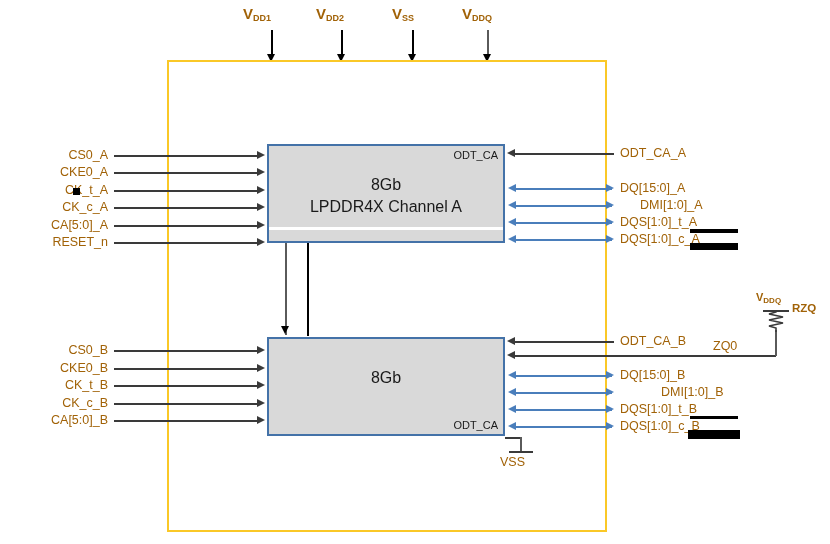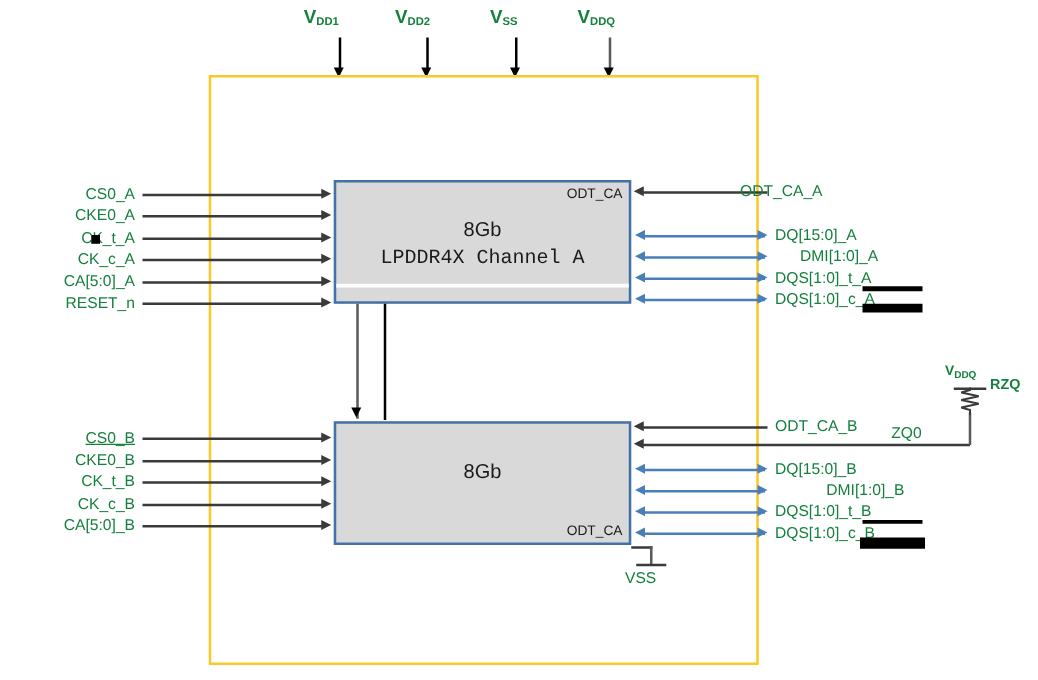--- a/index.html
+++ b/index.html
@@ -1,18 +1,18 @@
 <!DOCTYPE html>
 <html><head>
 <meta charset="utf-8">
 <style>
   html,body{margin:0;padding:0;background:#ffffff;}
   body{font-family:"Liberation Sans",sans-serif;}
   #root{position:relative;width:830px;height:544px;background:#fff;overflow:hidden;}
-  .lbl{position:absolute;white-space:nowrap;color:#15803d;font-size:12.5px;line-height:1;}
+  .lbl{position:absolute;white-space:nowrap;color:#a16207;font-size:12.5px;line-height:1;}
   .lbl.r{text-align:right;}
   .bold{font-weight:bold;}
   .sub{font-size:9px;font-weight:bold;vertical-align:baseline;position:relative;top:2px;}
   .pkg{position:absolute;border:2px solid #fac827;background:transparent;}
   .blk{position:absolute;background:#d9d9d9;border:2px solid #4472a8;box-sizing:border-box;}
   .blktxt{position:absolute;width:100%;text-align:center;font-size:16px;color:#1a1a1a;line-height:1.35;}
   .corner{position:absolute;font-size:11px;color:#1a1a1a;}
   .ln{position:absolute;background:#3a3a3a;height:1.6px;}
   .lnb{position:absolute;background:#4a7ebb;height:1.6px;}
   .vln{position:absolute;background:#000;width:1.6px;}
@@ -43,21 +43,21 @@
   <div class="ah down" style="left:337px;top:54px;"></div>
   <div class="vln" style="left:412px;top:30px;height:26px;"></div>
   <div class="ah down" style="left:408px;top:54px;"></div>
   <div class="vlnd" style="left:487px;top:30px;height:26px;"></div>
   <div class="ah down" style="left:483px;top:54px;"></div>
 
   <div class="pkg" style="left:167px;top:60px;width:436px;height:468px;"></div>
 
   <div class="blk" style="left:267px;top:144px;width:238px;height:99px;">
     <div class="blktxt" style="top:28px;">8Gb</div>
-    <div class="blktxt" style="top:50px;font-family:Liberation Mono, monospace;">LPDDR4X Channel A</div>
+    <div class="blktxt" style="top:50px;">LPDDR4X Channel A</div>
     <div class="corner" style="right:5px;top:3px;">ODT_CA</div>
   </div>
   <div style="position:absolute;left:269px;top:227px;width:234px;height:3px;background:#fff;"></div>
 
   <div class="lbl r" style="left:20px;top:149px;width:88px;">CS0_A</div>
   <div class="lbl r" style="left:20px;top:166px;width:88px;">CKE0_A</div>
   <div class="lbl r" style="left:20px;top:184px;width:88px;">CK_t_A</div>
   <div class="lbl r" style="left:20px;top:201px;width:88px;">CK_c_A</div>
   <div class="lbl r" style="left:20px;top:219px;width:88px;">CA[5:0]_A</div>
   <div class="lbl r" style="left:20px;top:236px;width:88px;">RESET_n</div>
@@ -72,21 +72,21 @@
   <div class="ah right" style="left:257px;top:203px;"></div>
   <div class="ln" style="left:114px;top:225px;width:145px;"></div>
   <div class="ah right" style="left:257px;top:221px;"></div>
   <div class="ln" style="left:114px;top:242px;width:145px;"></div>
   <div class="ah right" style="left:257px;top:238px;"></div>
 
   <div style="position:absolute;left:73px;top:188px;width:7px;height:7px;background:#000;"></div>
 
   <div class="ln" style="left:513px;top:153px;width:101px;"></div>
   <div class="ah left" style="left:507px;top:149px;"></div>
-  <div class="lbl" style="left:592px;top:147px;">ODT_CA_A</div>
+  <div class="lbl" style="left:620px;top:147px;">ODT_CA_A</div>
 
   <div class="lnb" style="left:516px;top:188px;width:96px;"></div>
   <div class="ah bleft" style="left:508px;top:184px;"></div>
   <div class="ah bright" style="left:606px;top:184px;"></div>
   <div class="lbl" style="left:620px;top:182px;">DQ[15:0]_A</div>
 
   <div class="lnb" style="left:516px;top:205px;width:96px;"></div>
   <div class="ah bleft" style="left:508px;top:201px;"></div>
   <div class="ah bright" style="left:606px;top:201px;"></div>
   <div class="lbl" style="left:640px;top:199px;">DMI[1:0]_A</div>
@@ -105,21 +105,21 @@
 
   <div class="vlnd" style="left:285px;top:243px;height:92px;"></div>
   <div class="ah down" style="left:281px;top:326px;"></div>
   <div class="vln" style="left:307px;top:243px;height:93px;"></div>
 
   <div class="blk" style="left:267px;top:337px;width:238px;height:99px;">
     <div class="blktxt" style="top:28px;">8Gb</div>
     <div class="corner" style="right:5px;bottom:3px;">ODT_CA</div>
   </div>
 
-  <div class="lbl r" style="left:20px;top:344px;width:88px;text-decoration:underline;">CS0_B</div>
+  <div class="lbl r" style="left:20px;top:344px;width:88px;">CS0_B</div>
   <div class="lbl r" style="left:20px;top:362px;width:88px;">CKE0_B</div>
   <div class="lbl r" style="left:20px;top:379px;width:88px;">CK_t_B</div>
   <div class="lbl r" style="left:20px;top:397px;width:88px;">CK_c_B</div>
   <div class="lbl r" style="left:20px;top:414px;width:88px;">CA[5:0]_B</div>
 
   <div class="ln" style="left:114px;top:350px;width:145px;"></div>
   <div class="ah right" style="left:257px;top:346px;"></div>
   <div class="ln" style="left:114px;top:368px;width:145px;"></div>
   <div class="ah right" style="left:257px;top:364px;"></div>
   <div class="ln" style="left:114px;top:385px;width:145px;"></div>

